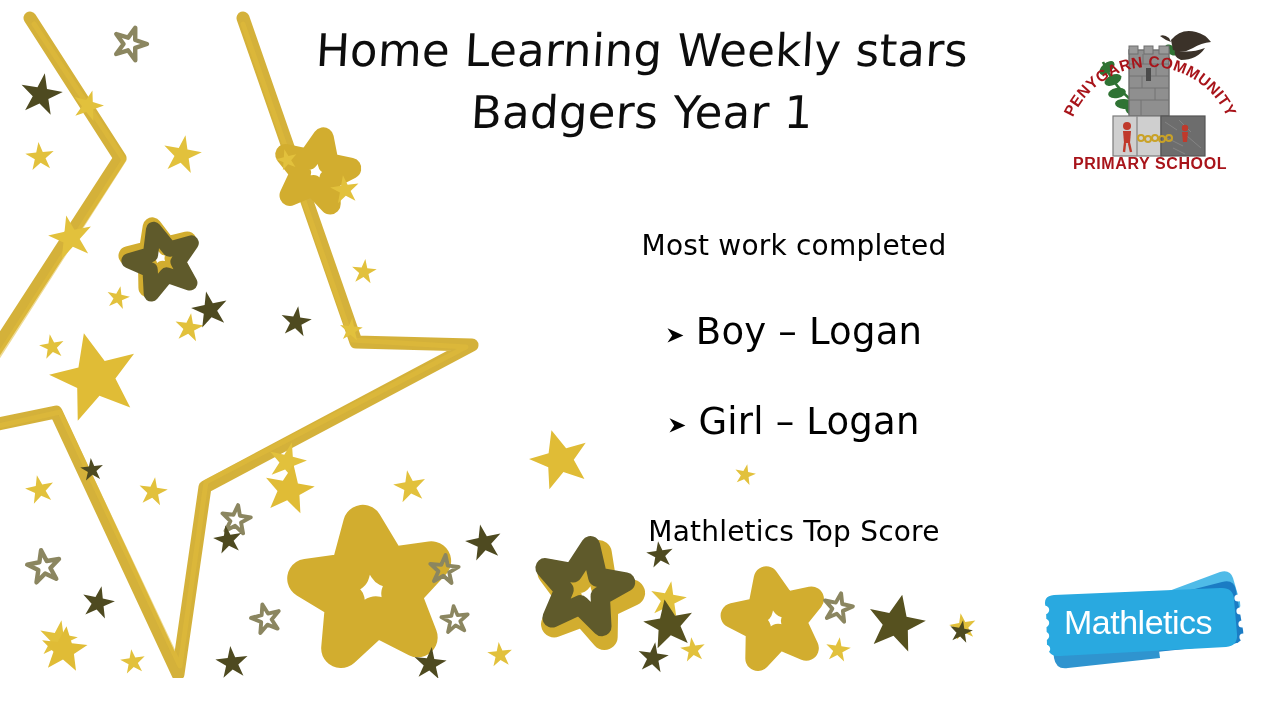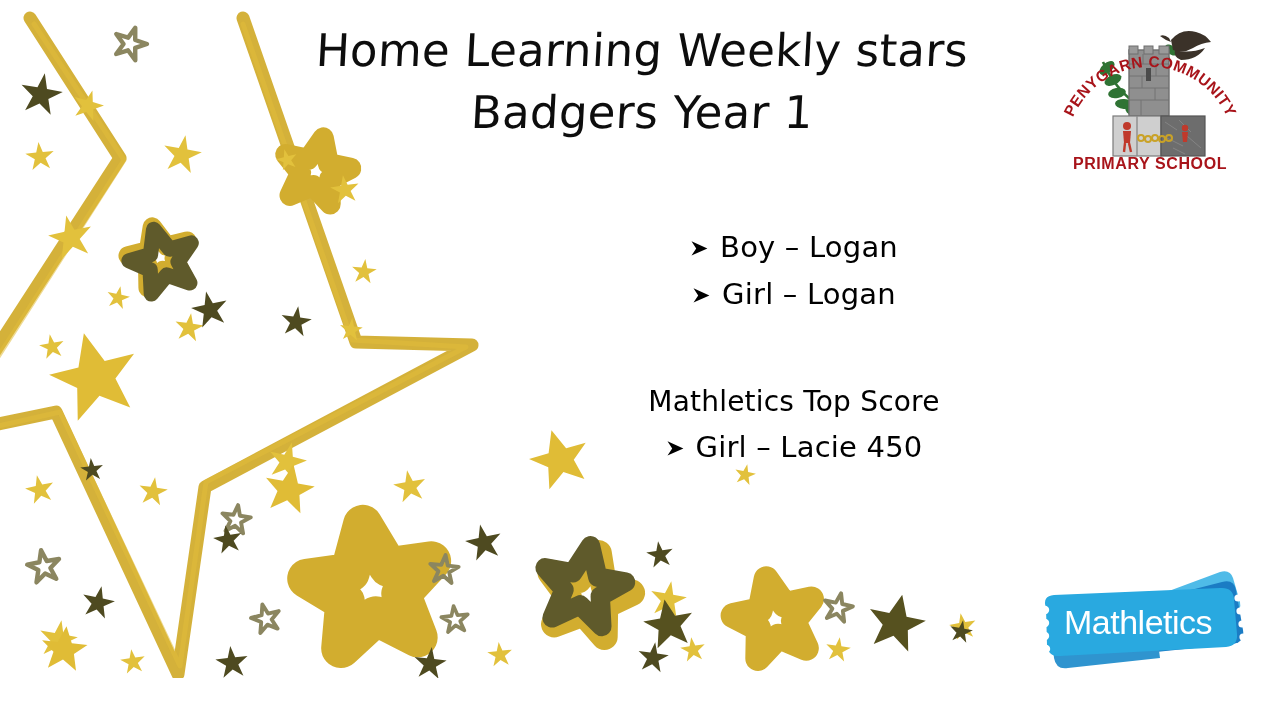--- a/index.html
+++ b/index.html
@@ -64,25 +64,26 @@
   .award-group { text-align: center; }
   .award-group + .award-group { margin-top: 62px; }
 
   .award-heading {
     font-size: 28px;
     line-height: 44px;
     letter-spacing: 0.2px;
     white-space: nowrap;
   }
   .award-item {
-    font-size: 29px;
+    font-size: 37px;
     line-height: 47px;
     letter-spacing: 0.2px;
     white-space: nowrap;
     display: block;
+    margin-top: 40px;
   }
   .bullet {
     display: inline-block;
     width: 30px;
     text-align: left;
     font-size: 23px;
     vertical-align: 2px;
   }
   .bullet svg { display: inline-block; vertical-align: middle; }
 
@@ -321,45 +322,39 @@
   </div>
 
   <div class="title-block">
     <div class="title-line l1">Home Learning Weekly stars</div>
     <div class="title-line l2">Badgers Year 1</div>
   </div>
 
   <div class="awards">
 
     <div class="award-group">
+      <div class="award-heading">Most work completed</div>
       <div class="award-item">
         <span class="bullet">
           <svg width="19" height="17" viewBox="0 0 19 17" xmlns="http://www.w3.org/2000/svg">
             <path d="M1.5 1.2 L17.4 8.4 L1.5 15.6 L6.2 8.4 Z" fill="#000000"></path>
           </svg>
         </span><span>Boy – Logan</span>
       </div>
       <div class="award-item">
         <span class="bullet">
           <svg width="19" height="17" viewBox="0 0 19 17" xmlns="http://www.w3.org/2000/svg">
             <path d="M1.5 1.2 L17.4 8.4 L1.5 15.6 L6.2 8.4 Z" fill="#000000"></path>
           </svg>
         </span><span>Girl – Logan</span>
       </div>
     </div>
 
     <div class="award-group">
       <div class="award-heading">Mathletics Top Score</div>
-      <div class="award-item">
-        <span class="bullet">
-          <svg width="19" height="17" viewBox="0 0 19 17" xmlns="http://www.w3.org/2000/svg">
-            <path d="M1.5 1.2 L17.4 8.4 L1.5 15.6 L6.2 8.4 Z" fill="#000000"></path>
-          </svg>
-        </span><span>Girl – Lacie  450</span>
-      </div>
     </div>
 
   </div>
 
   <div class="crest">
     <svg viewBox="0 0 190 160" xmlns="http://www.w3.org/2000/svg">
       <defs>
         <path id="arcpath" d="M12,126 A84,84 0 0 1 178,126" fill="none"></path>
       </defs>
 

